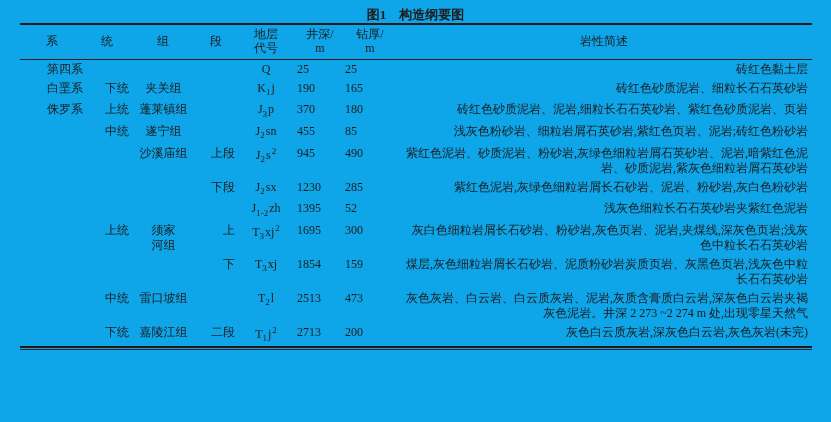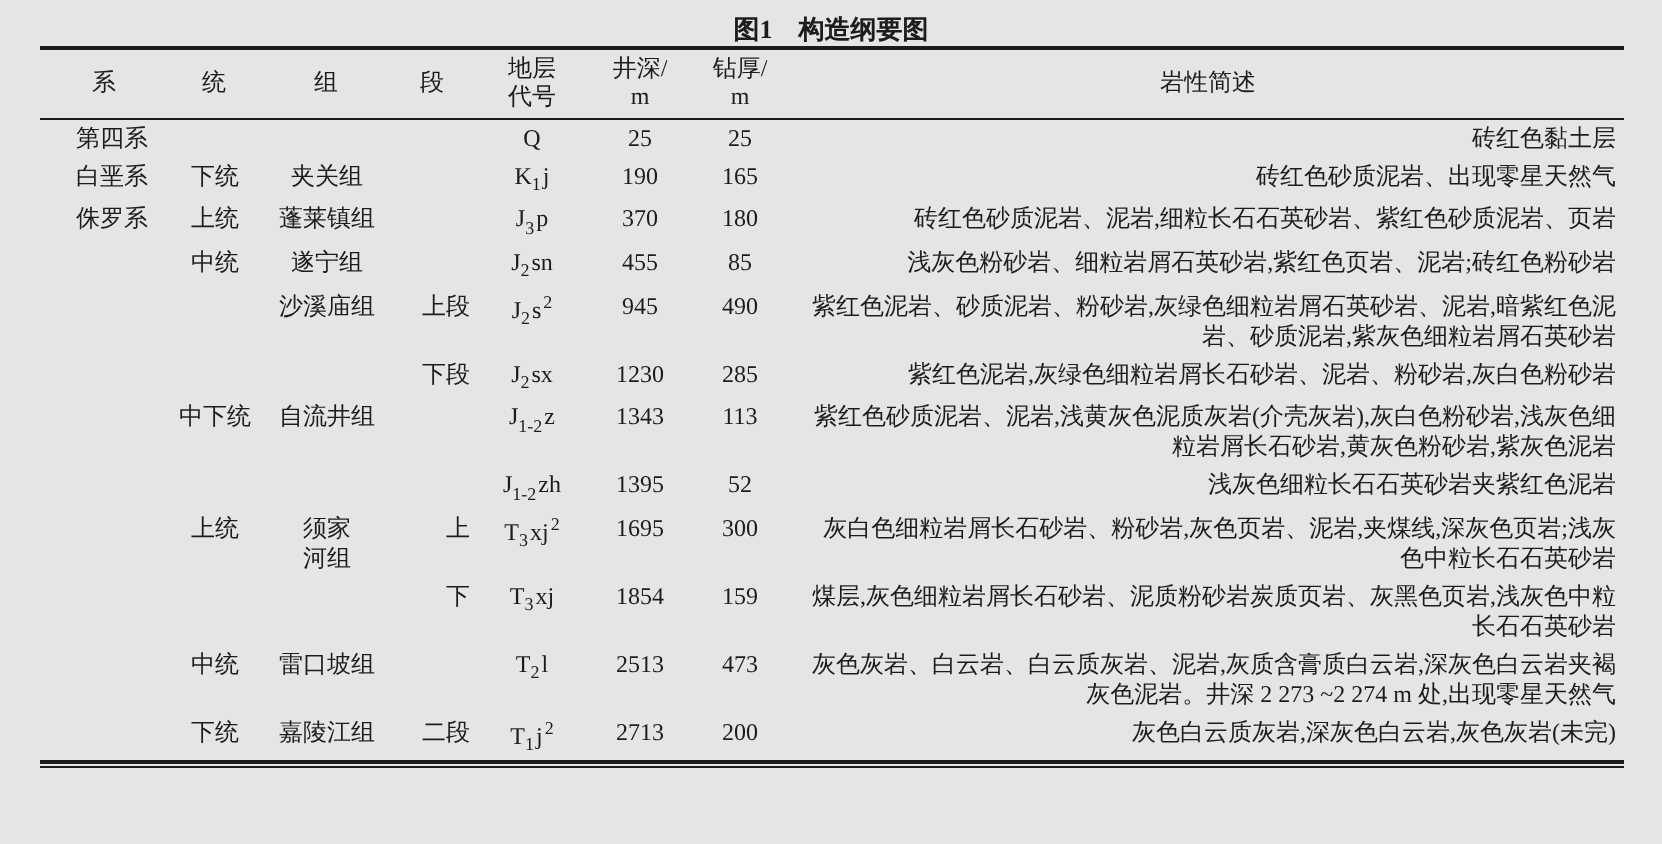--- a/index.html
+++ b/index.html
@@ -8,21 +8,21 @@
   }
   body {
     width: 831px; height: 422px;
     font-family: "Liberation Serif", "DejaVu Serif", serif;
     color: #1c1c1c;
   }
   .page {
     position: relative;
     width: 831px; height: 422px;
     overflow: hidden;
-    background: #e5e5e5;
+    background: #0ea5e9;
   }
   .caption {
     text-align: center;
     font-weight: bold;
     font-size: 13px;
     line-height: 17px;
   }
   .figure-caption { padding-top: 6px; }
   .table-caption { padding-top: 5px; padding-bottom: 5px; }
   .table-wrap {
@@ -52,26 +52,26 @@
     border-bottom: 1px solid #1b1b1b;
     white-space: pre-line;
     line-height: 1.15;
   }
   tbody td {
     font-size: 12px;
     padding: 2px 1px;
     vertical-align: top;
     line-height: 1.25;
   }
-  td.col-system { padding-left: 9px; text-align: center; }
-  td.col-series { text-align: center; padding-left: 2px; }
+  td.col-system { padding-left: 9px; text-align: right; }
+  td.col-series { text-align: right; padding-left: 2px; }
   td.col-formation { text-align: center; padding-left: 2px; white-space: pre-line; }
   td.col-member { text-align: right; padding-left: 2px; }
   td.col-code { text-align: center; white-space: nowrap; }
-  td.col-depth, td.col-thickness { text-align: center; }
+  td.col-depth, td.col-thickness { }
   td.col-description { text-align: right; padding-left: 10px; padding-right: 4px; }
   td.col-code sub { font-size: 9px; margin-right: 1px; }
   td.col-code sup { font-size: 9px; margin-left: 1px; }
 </style>
 </head>
 <body>
 
 <div class="page">
   <div class="caption figure-caption">图1　构造纲要图</div>
 
@@ -114,21 +114,21 @@
             <td class="col-description">砖红色黏土层</td>
           </tr>
           <tr>
             <td class="col-system">白垩系</td>
             <td class="col-series">下统</td>
             <td class="col-formation">夹关组</td>
             <td class="col-member"></td>
             <td class="col-code">K<sub>1</sub>j</td>
             <td class="col-depth">190</td>
             <td class="col-thickness">165</td>
-            <td class="col-description">砖红色砂质泥岩、出现零星天然气</td>
+            <td class="col-description">砖红色砂质泥岩、细粒长石石英砂岩</td>
           </tr>
           <tr>
             <td class="col-system">侏罗系</td>
             <td class="col-series">上统</td>
             <td class="col-formation">蓬莱镇组</td>
             <td class="col-member"></td>
             <td class="col-code">J<sub>3</sub>p</td>
             <td class="col-depth">370</td>
             <td class="col-thickness">180</td>
             <td class="col-description">砖红色砂质泥岩、泥岩,细粒长石石英砂岩、紫红色砂质泥岩、页岩</td>
@@ -155,30 +155,20 @@
           </tr>
           <tr>
             <td class="col-system"></td>
             <td class="col-series"></td>
             <td class="col-formation"></td>
             <td class="col-member">下段</td>
             <td class="col-code">J<sub>2</sub>sx</td>
             <td class="col-depth">1230</td>
             <td class="col-thickness">285</td>
             <td class="col-description">紫红色泥岩,灰绿色细粒岩屑长石砂岩、泥岩、粉砂岩,灰白色粉砂岩</td>
-          </tr>
-          <tr>
-            <td class="col-system"></td>
-            <td class="col-series">中下统</td>
-            <td class="col-formation">自流井组</td>
-            <td class="col-member"></td>
-            <td class="col-code">J<sub>1-2</sub>z</td>
-            <td class="col-depth">1343</td>
-            <td class="col-thickness">113</td>
-            <td class="col-description">紫红色砂质泥岩、泥岩,浅黄灰色泥质灰岩(介壳灰岩),灰白色粉砂岩,浅灰色细粒岩屑长石砂岩,黄灰色粉砂岩,紫灰色泥岩</td>
           </tr>
           <tr>
             <td class="col-system"></td>
             <td class="col-series"></td>
             <td class="col-formation"></td>
             <td class="col-member"></td>
             <td class="col-code">J<sub>1-2</sub>zh</td>
             <td class="col-depth">1395</td>
             <td class="col-thickness">52</td>
             <td class="col-description">浅灰色细粒长石石英砂岩夹紫红色泥岩</td>

